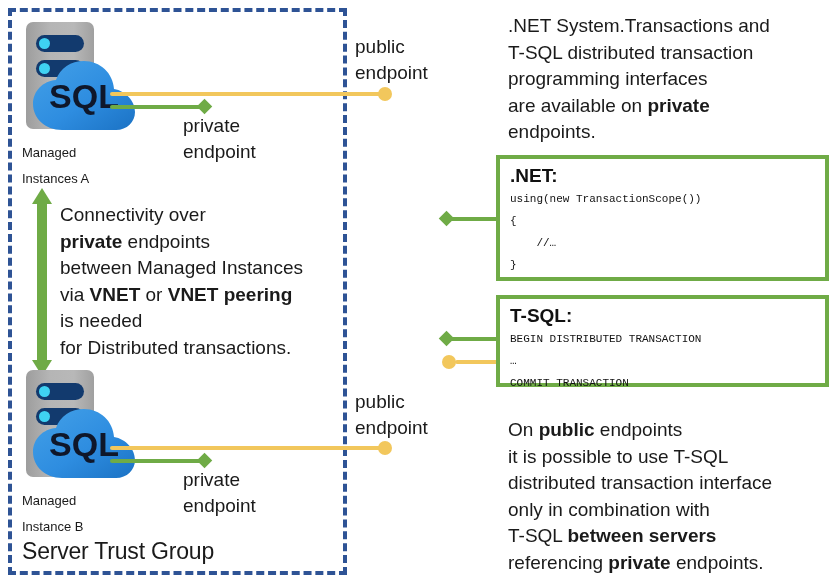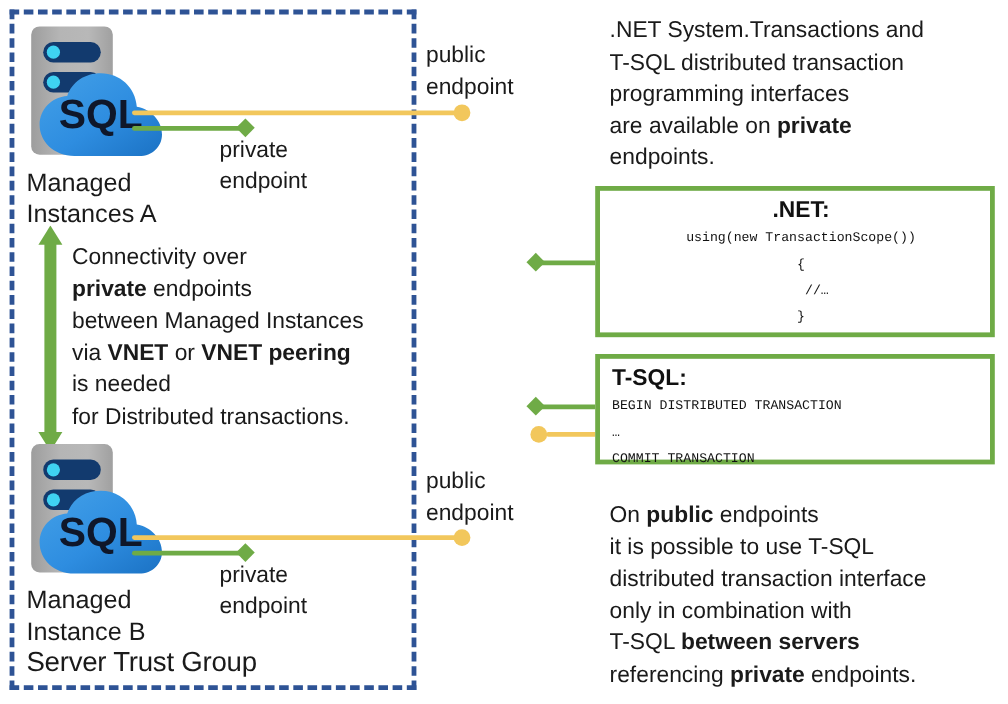--- a/index.html
+++ b/index.html
@@ -80,21 +80,21 @@
     width: 104px;
     text-align: center;
     font-size: 34px;
     font-weight: bold;
     color: #0f172a;
     letter-spacing: 0px;
     font-family: "Liberation Sans", sans-serif;
   }
 
   .mi-caption {
-    font-size: 21px;
+    font-size: 13px;
     color: #1a1a1a;
     line-height: 26px;
     white-space: nowrap;
   }
 
   
   .line-h {
     position: absolute;
     height: 4px;
     border-radius: 2px;
@@ -148,21 +148,21 @@
 
   #intro-text { left: 508px; top: 13px; }
   #outro-text { left: 508px; top: 417px; }
 
   .code-box {
     position: absolute;
     border: 4px solid #6FAB46;
     background: #ffffff;
     box-sizing: border-box;
   }
-  #dotnet-box { left: 496px; top: 155px; width: 333px; height: 126px; text-align: center; }
+  #dotnet-box { left: 496px; top: 155px; width: 333px; height: 126px; }
   #tsql-box   { left: 496px; top: 295px; width: 333px; height: 92px; }
 
   .code-title {
     font-family: "Liberation Sans", sans-serif;
     font-size: 19px;
     font-weight: bold;
     color: #111;
     margin: 0 0 1px 0;
     white-space: nowrap;
   }

